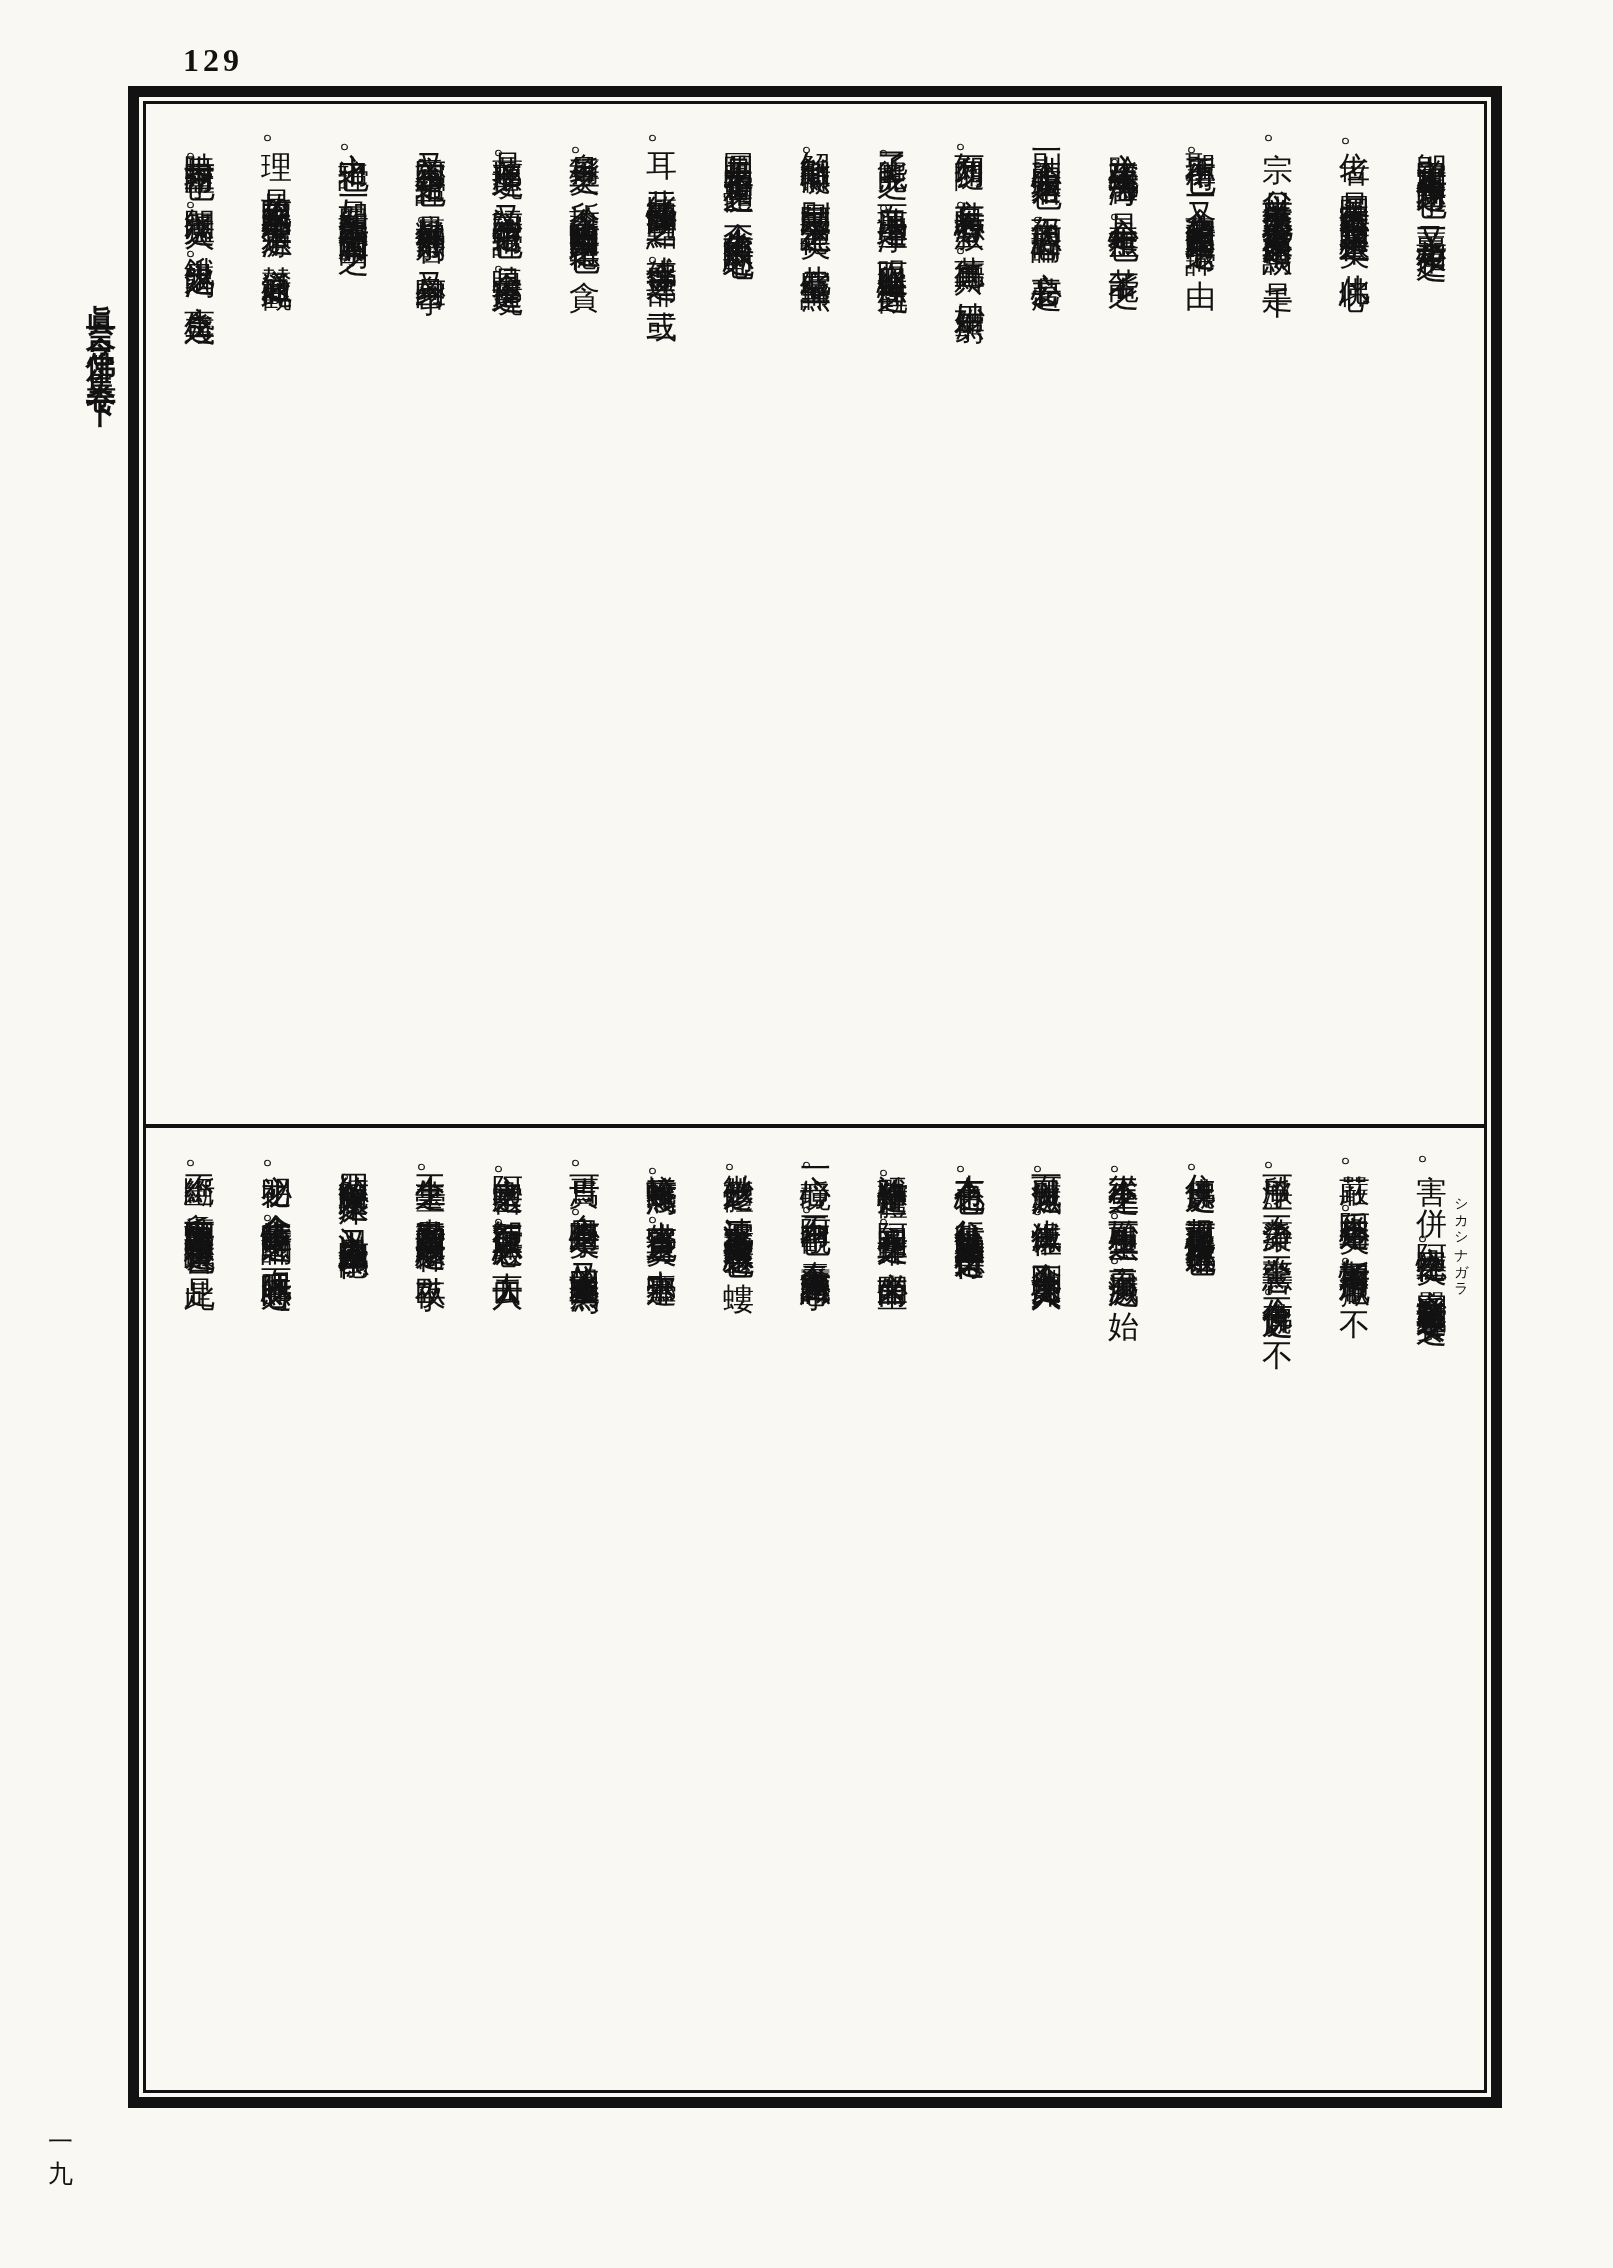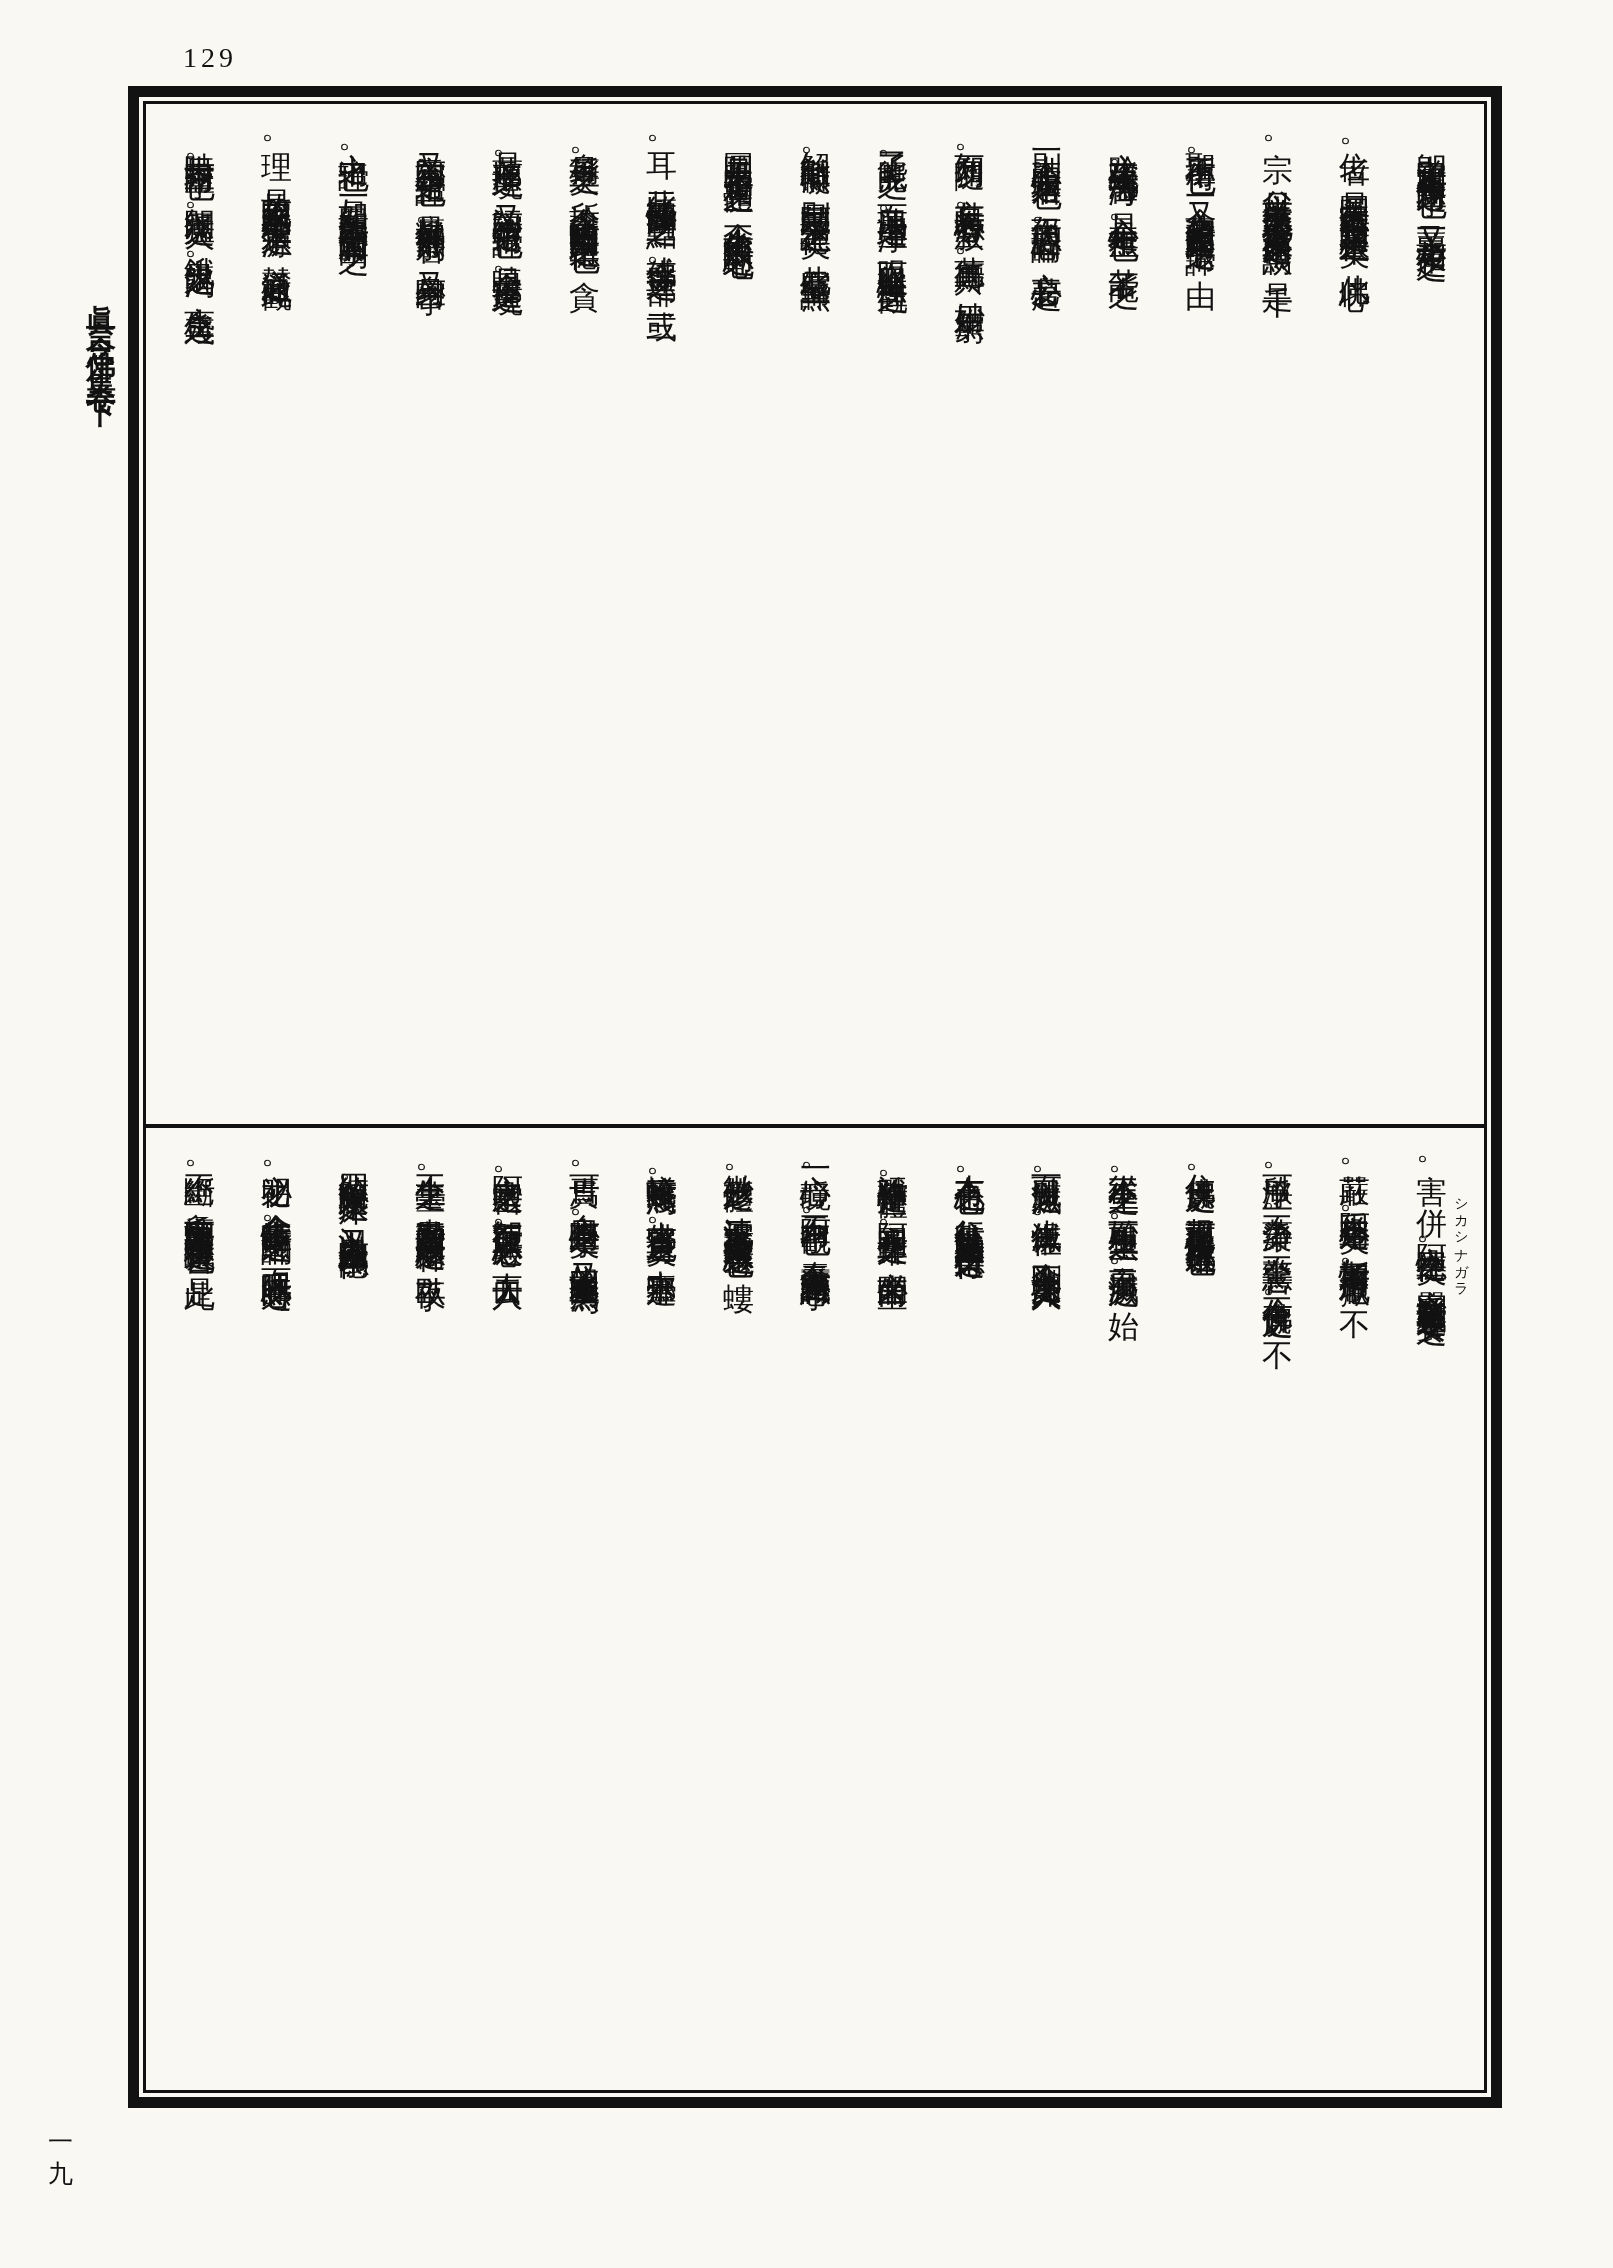--- a/index.html
+++ b/index.html
@@ -11,23 +11,23 @@
     width: 1613px; height: 2268px;
     background: var(--paper);
     font-family: "Liberation Serif", "DejaVu Serif", serif;
     color: var(--ink);
     position: relative;
     overflow: hidden;
   }
   .page-number {
     position: absolute;
     left: 183px; top: 42px;
-    font-size: 28px;
+    font-size: 32px;
     letter-spacing: 4px;
-    font-weight: normal;
+    font-weight: bold;
     color: var(--ink);
   }
   
   .frame-outer {
     position: absolute;
     left: 128px; top: 86px;
     width: 1374px; height: 2022px;
     border: 11px solid var(--ink);
   }
   .frame-inner {

